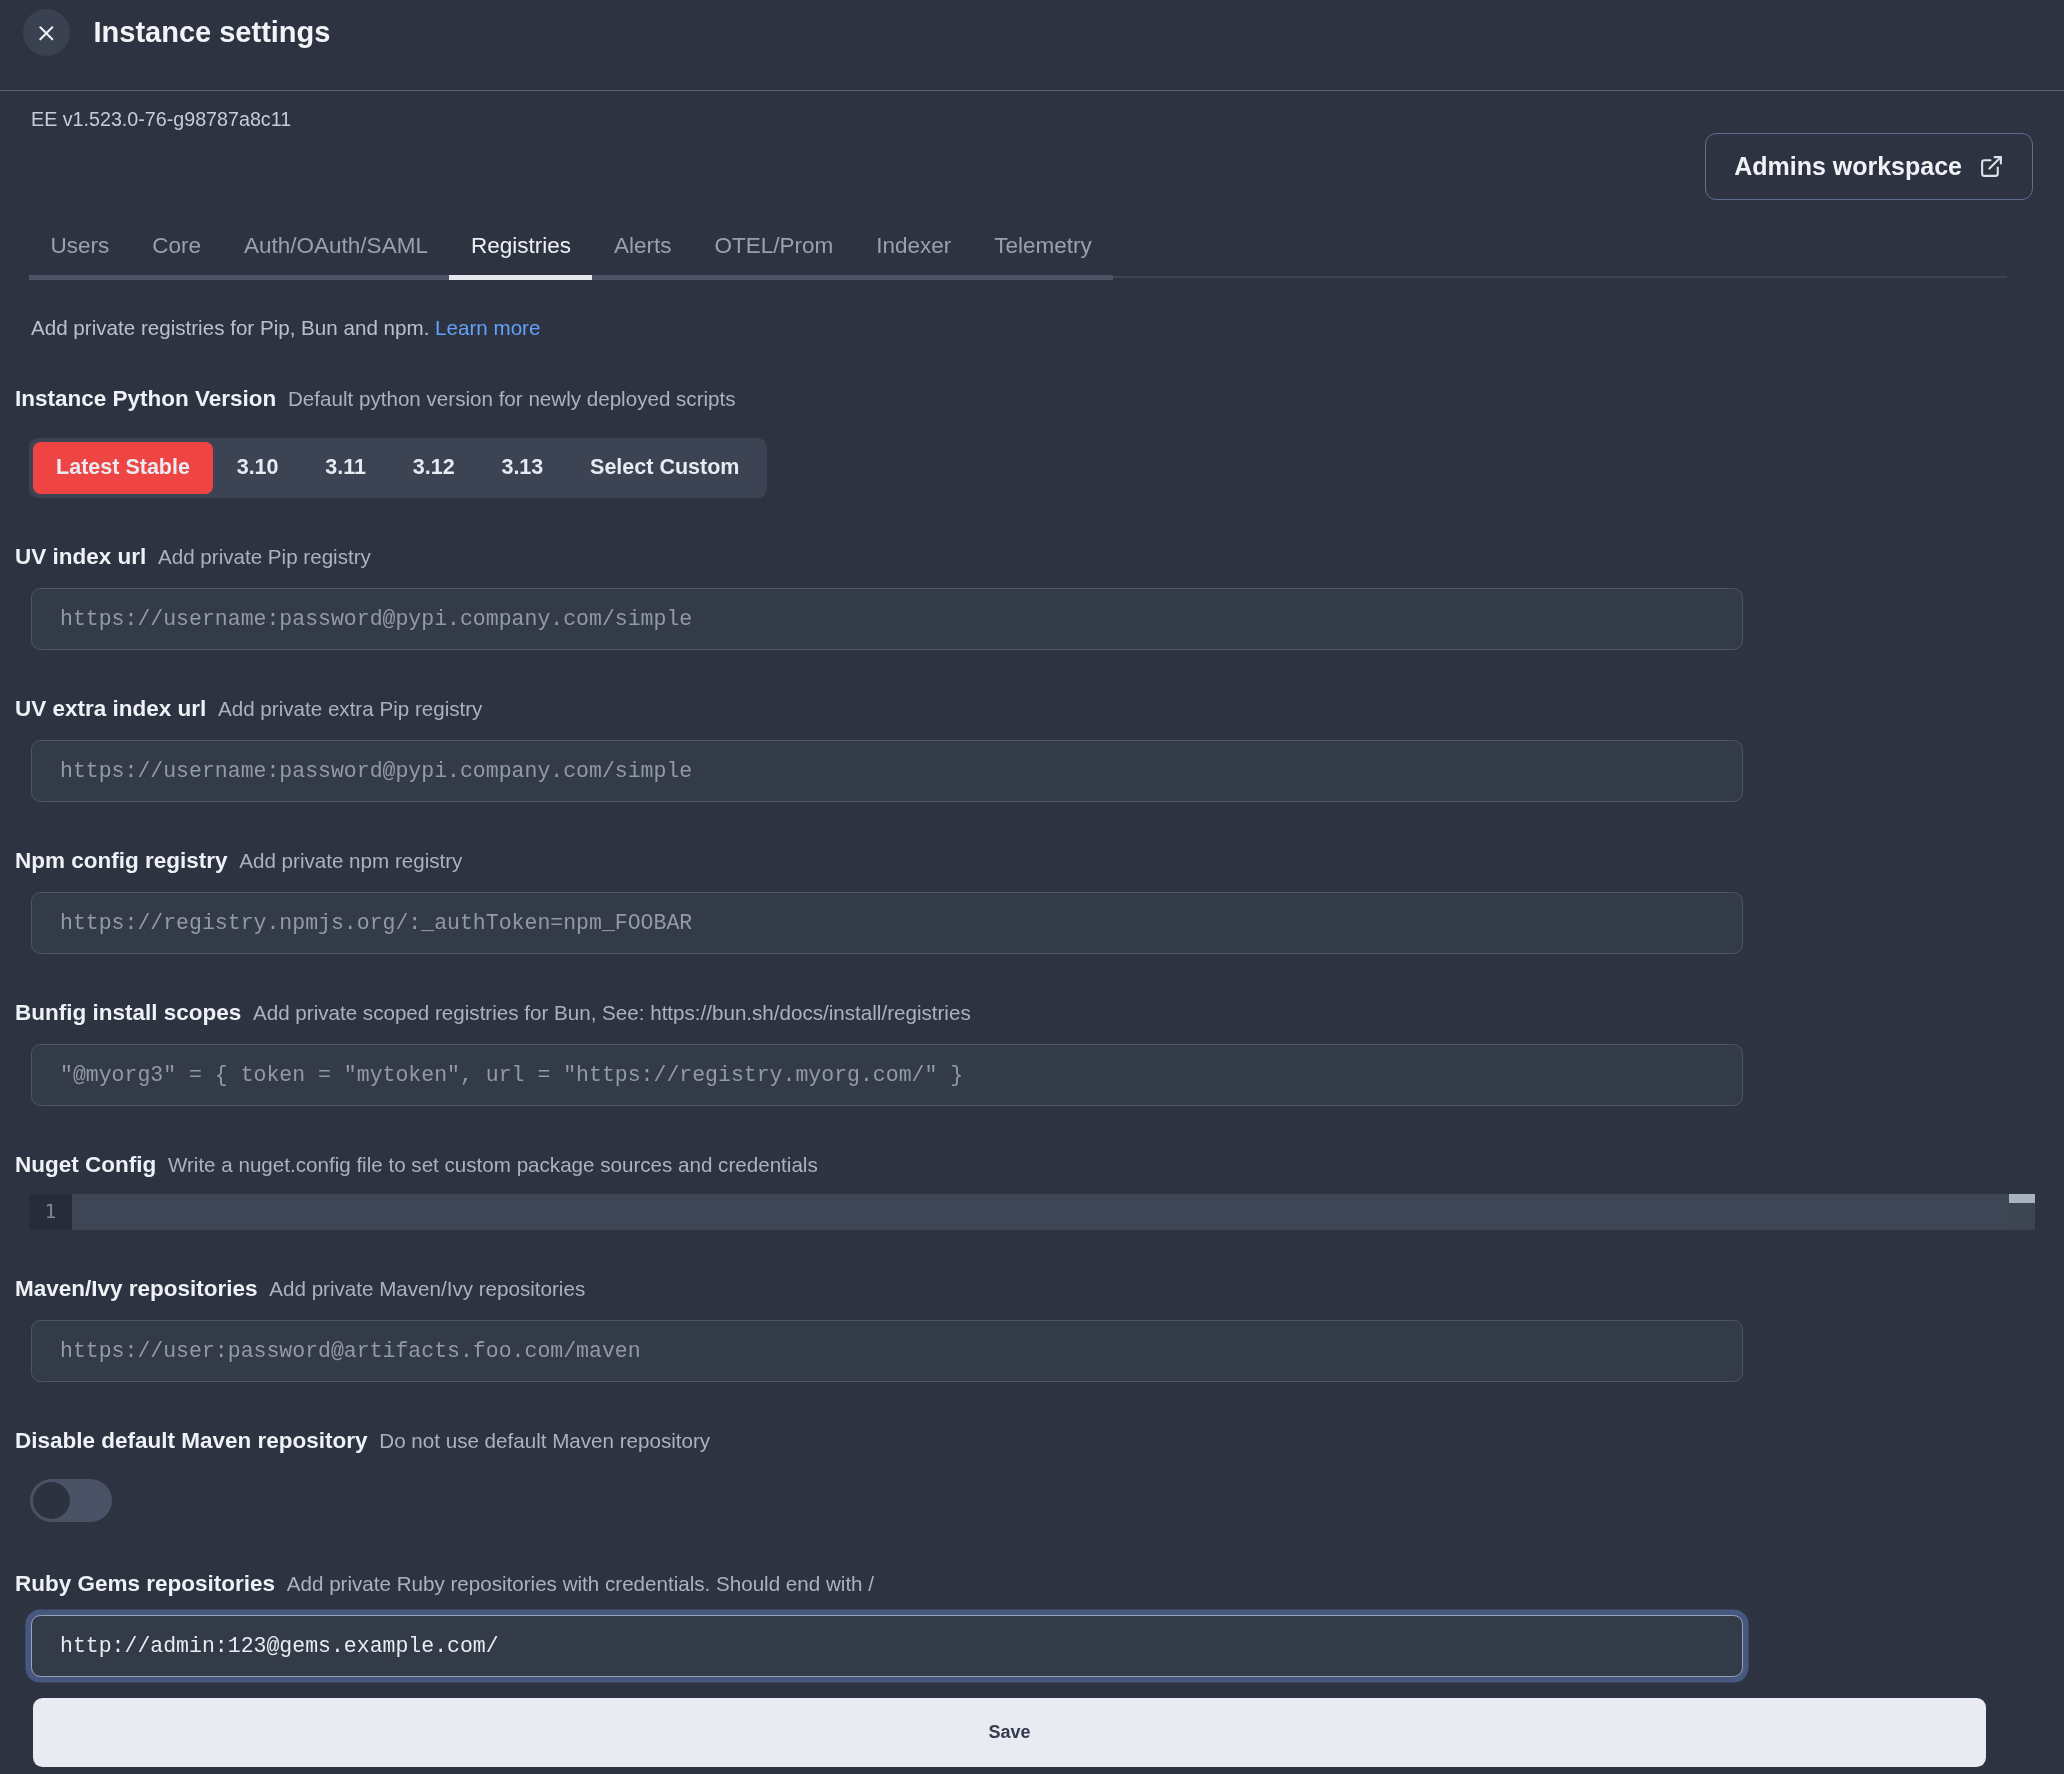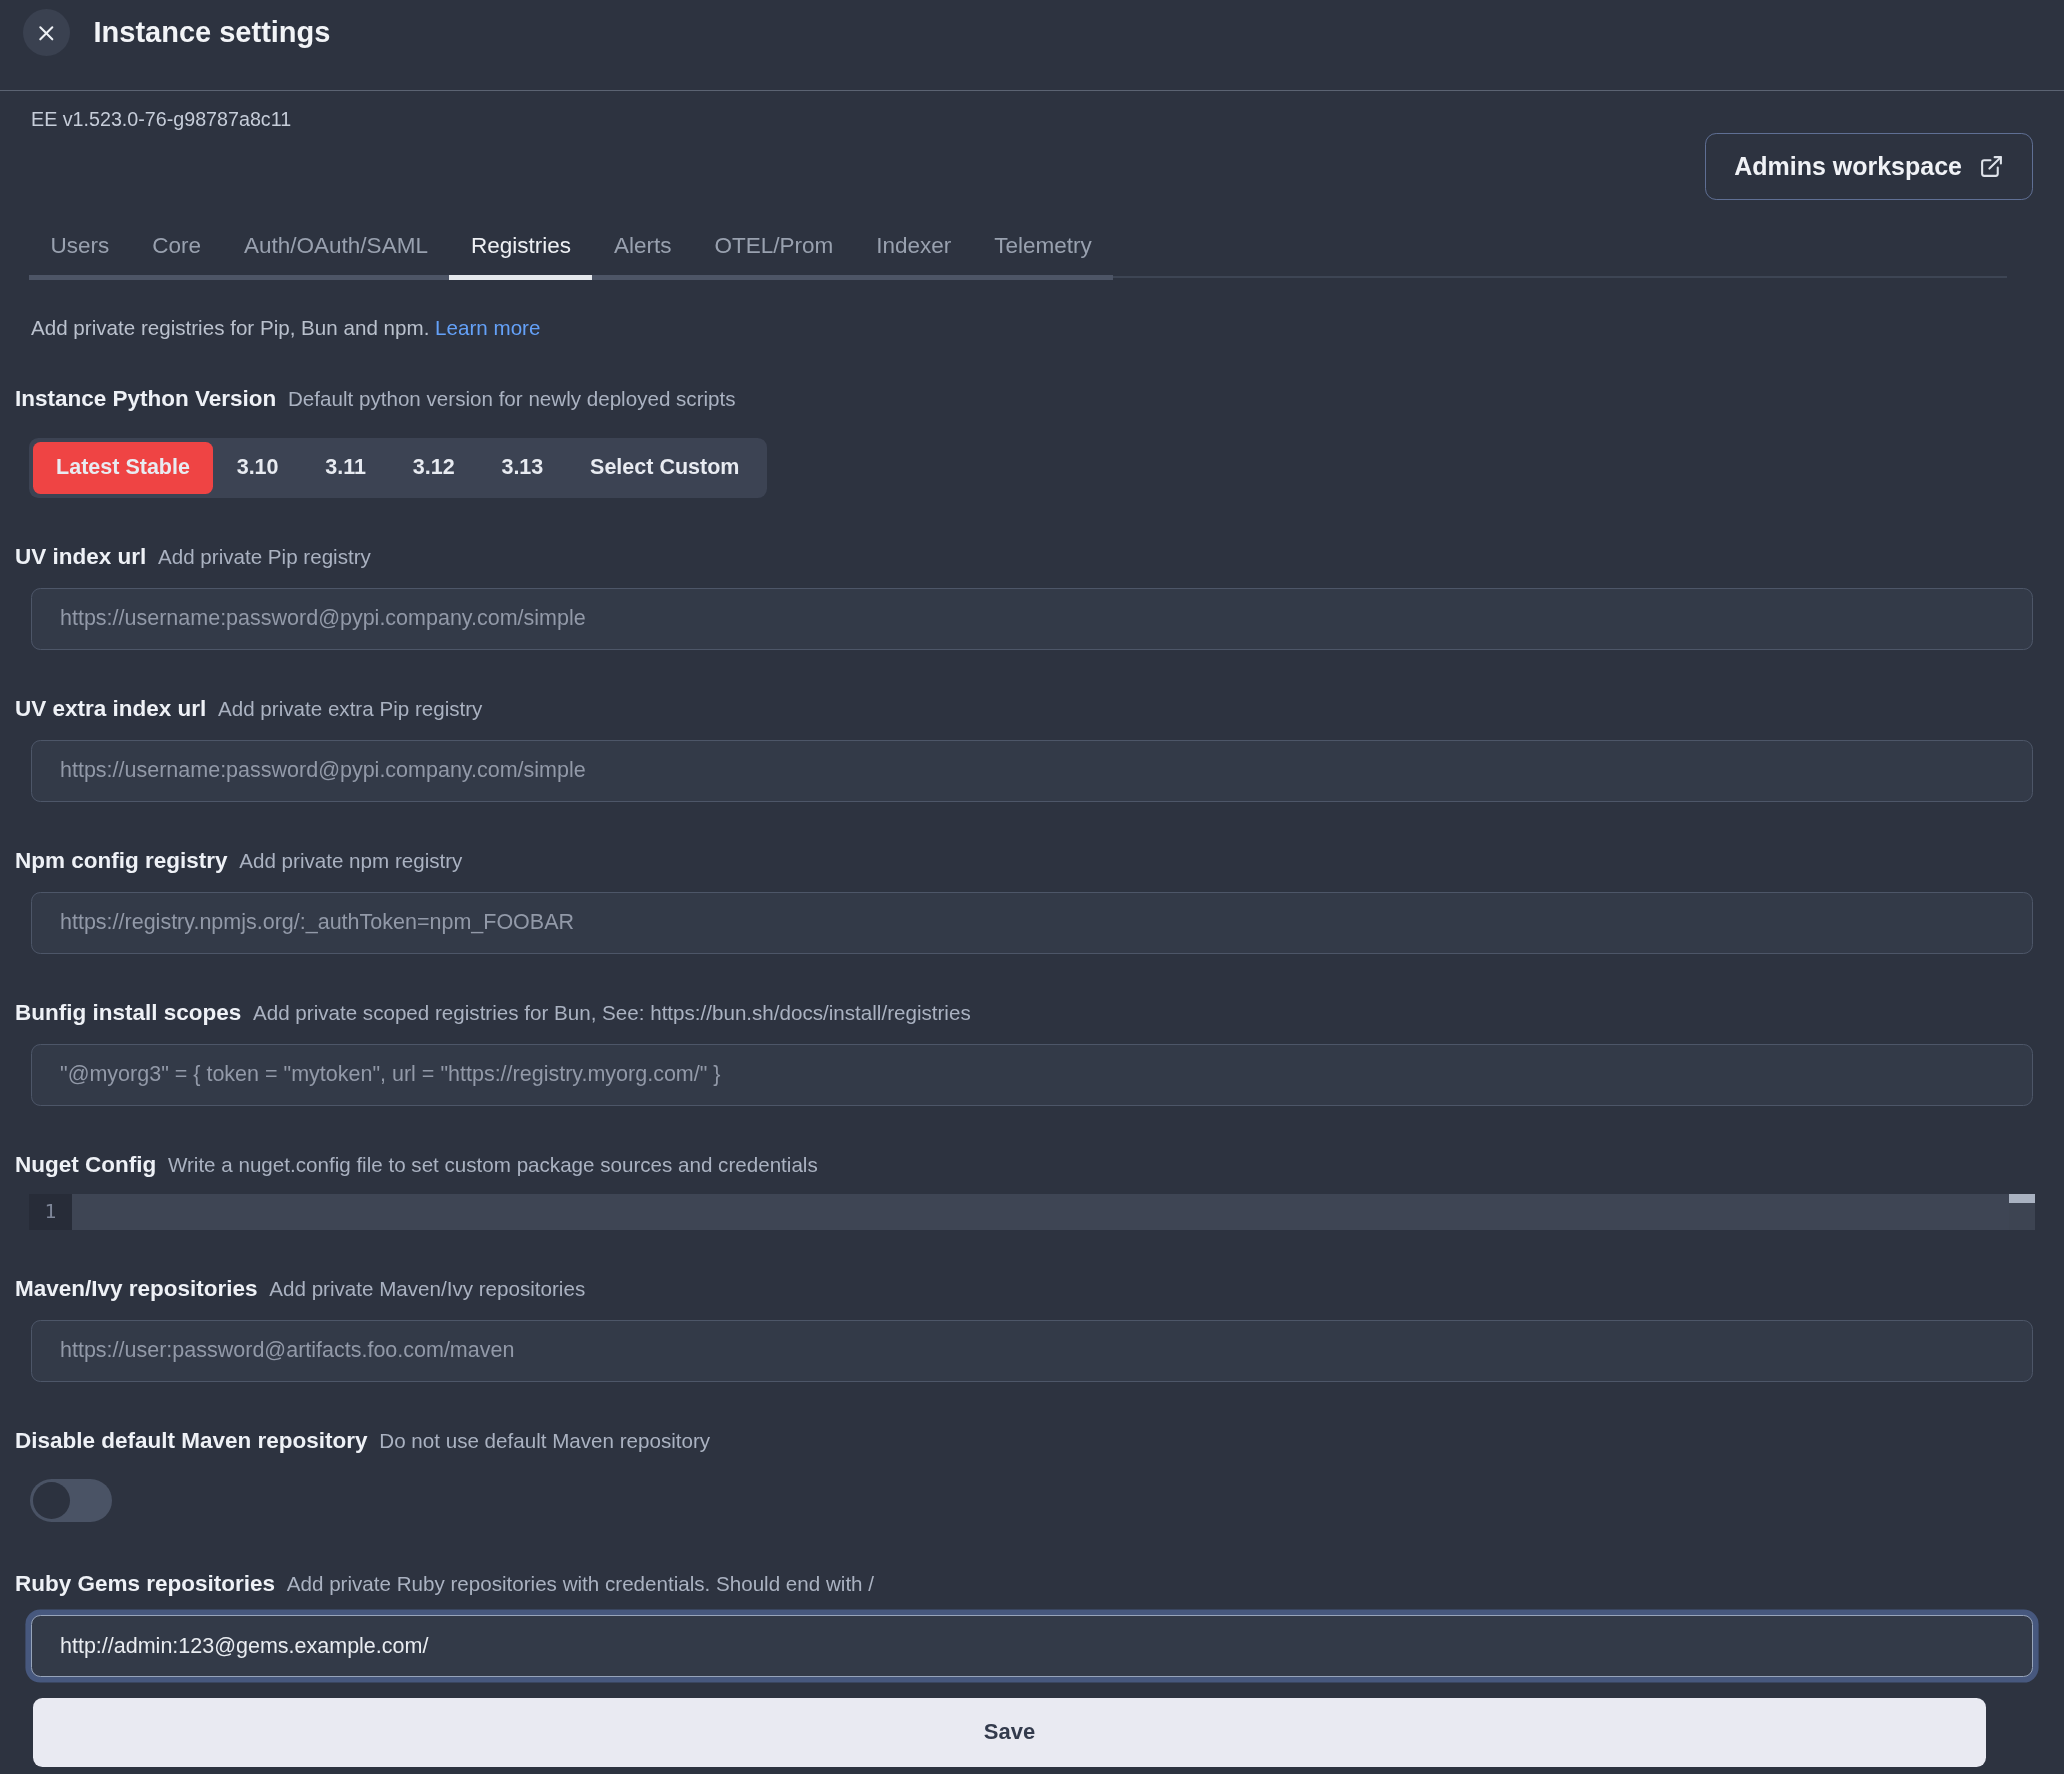--- a/index.html
+++ b/index.html
@@ -87,23 +87,23 @@
   .pyopt {
     height: 52px; padding: 0 23.4px; border-radius: 7.5px;
     display: flex; align-items: center;
     font-size: 21.5px; font-weight: 600; color: #e8ebf1; cursor: pointer;
     white-space: nowrap;
   }
   .pyopt.selected { background: #ef4444; }
 
   
   .text-input {
-    display: block; margin: 15px 0 4px 31px; width: 2002px; height: 62px;
+    display: block; margin: 15px 0 4px 31px; width: 1712px; height: 62px;
     background: #333a48; border: 0.9px solid #4d5668; border-radius: 9.4px;
-    padding: 0 28px; font-family: Liberation Sans, sans-serif; font-size: 21.5px; color: #e8ebf0;
+    padding: 0 28px; font-family: Liberation Mono, monospace; font-size: 21.5px; color: #e8ebf0;
     outline: none;
   }
   .text-input::placeholder { color: #9299a8; opacity: 1; }
   .text-input.focused {
     border: 0.9px solid #97a4ba;
     box-shadow: 0 0 0 5.6px #47587e;
     color: #e9ecf1;
   }
 
   
@@ -125,21 +125,21 @@
   .toggle .knob {
     position: absolute; left: 2.8px; top: 2.8px; width: 37px; height: 37px;
     border-radius: 50%; background: #2c323f;
   }
 
   
   .save-btn {
     display: block; margin: 20.6px 0 0 33px; width: 1953px; height: 69px;
     background: #e9eaf2; color: #333b4d;
     border: none; border-radius: 9.4px; cursor: pointer;
-    font-family: inherit; font-size: 22px; font-weight: 700; text-align: center;
+    font-family: inherit; font-size: 18px; font-weight: 700; text-align: center;
   }
 </style>
 </head>
 <body>
 
 <div class="header">
   <button class="close-btn">
     <svg viewBox="0 0 24 24" fill="none" stroke-linecap="round">
       <line x1="5" y1="5" x2="19" y2="19"></line>
         <line x1="19" y1="5" x2="5" y2="19"></line>

